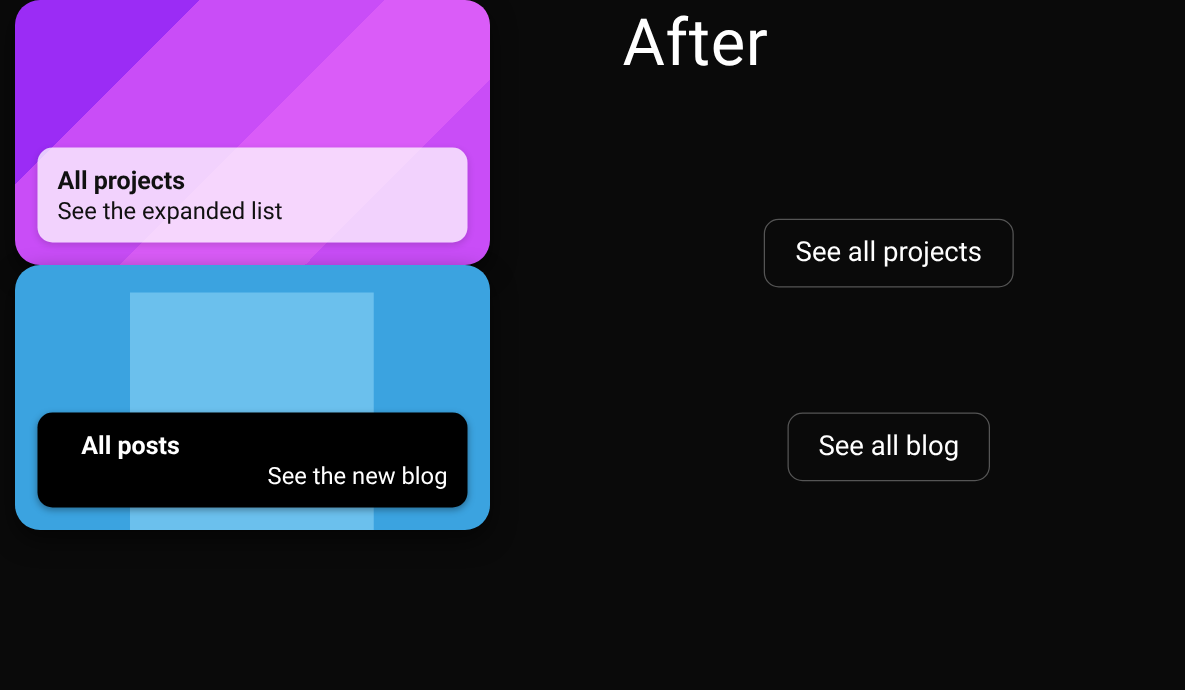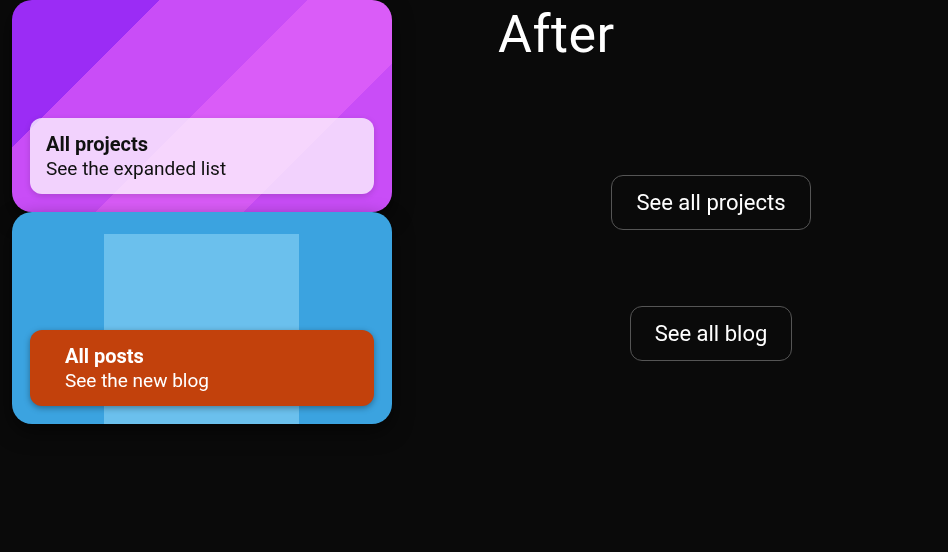--- a/index.html
+++ b/index.html
@@ -25,21 +25,21 @@
     .heading {
       font-size: 52px;
       font-weight: 400;
       margin: 4px 0 18px 14px;
       color: #fff;
       letter-spacing: 0.5px;
     }
     .column.after .content-area {
       display: flex;
       flex-direction: column;
-      gap: 76px;
+      gap: 100px;
       align-items: center;
       padding-top: 92px;
     }
     .card {
       width: 380px;
       height: 212px;
       border-radius: 20px;
       position: relative;
       overflow: hidden;
       margin-left: 2px;
@@ -76,34 +76,35 @@
       font-weight: 700;
       font-size: 20px;
     }
     .card-projects .card-sub {
       color: #111;
       font-weight: 400;
       font-size: 19px;
       margin-top: 1px;
     }
     .card-posts .card-overlay {
-      background: #c2410c;
+      background: #000000;
       box-shadow: 0 2px 6px rgba(0,0,0,0.35);
       padding-left: 35px;
     }
     .card-posts .card-title {
       color: #fff;
       font-weight: 700;
       font-size: 20px;
     }
     .card-posts .card-sub {
       color: #fff;
       font-weight: 400;
       font-size: 19px;
       margin-top: 1px;
+      text-align: right;
     }
     .btn {
       display: inline-block;
       border: 1px solid #555;
       border-radius: 12px;
       background: transparent;
       color: #fff;
       font-size: 22px;
       padding: 14px 24px;
       cursor: pointer;

